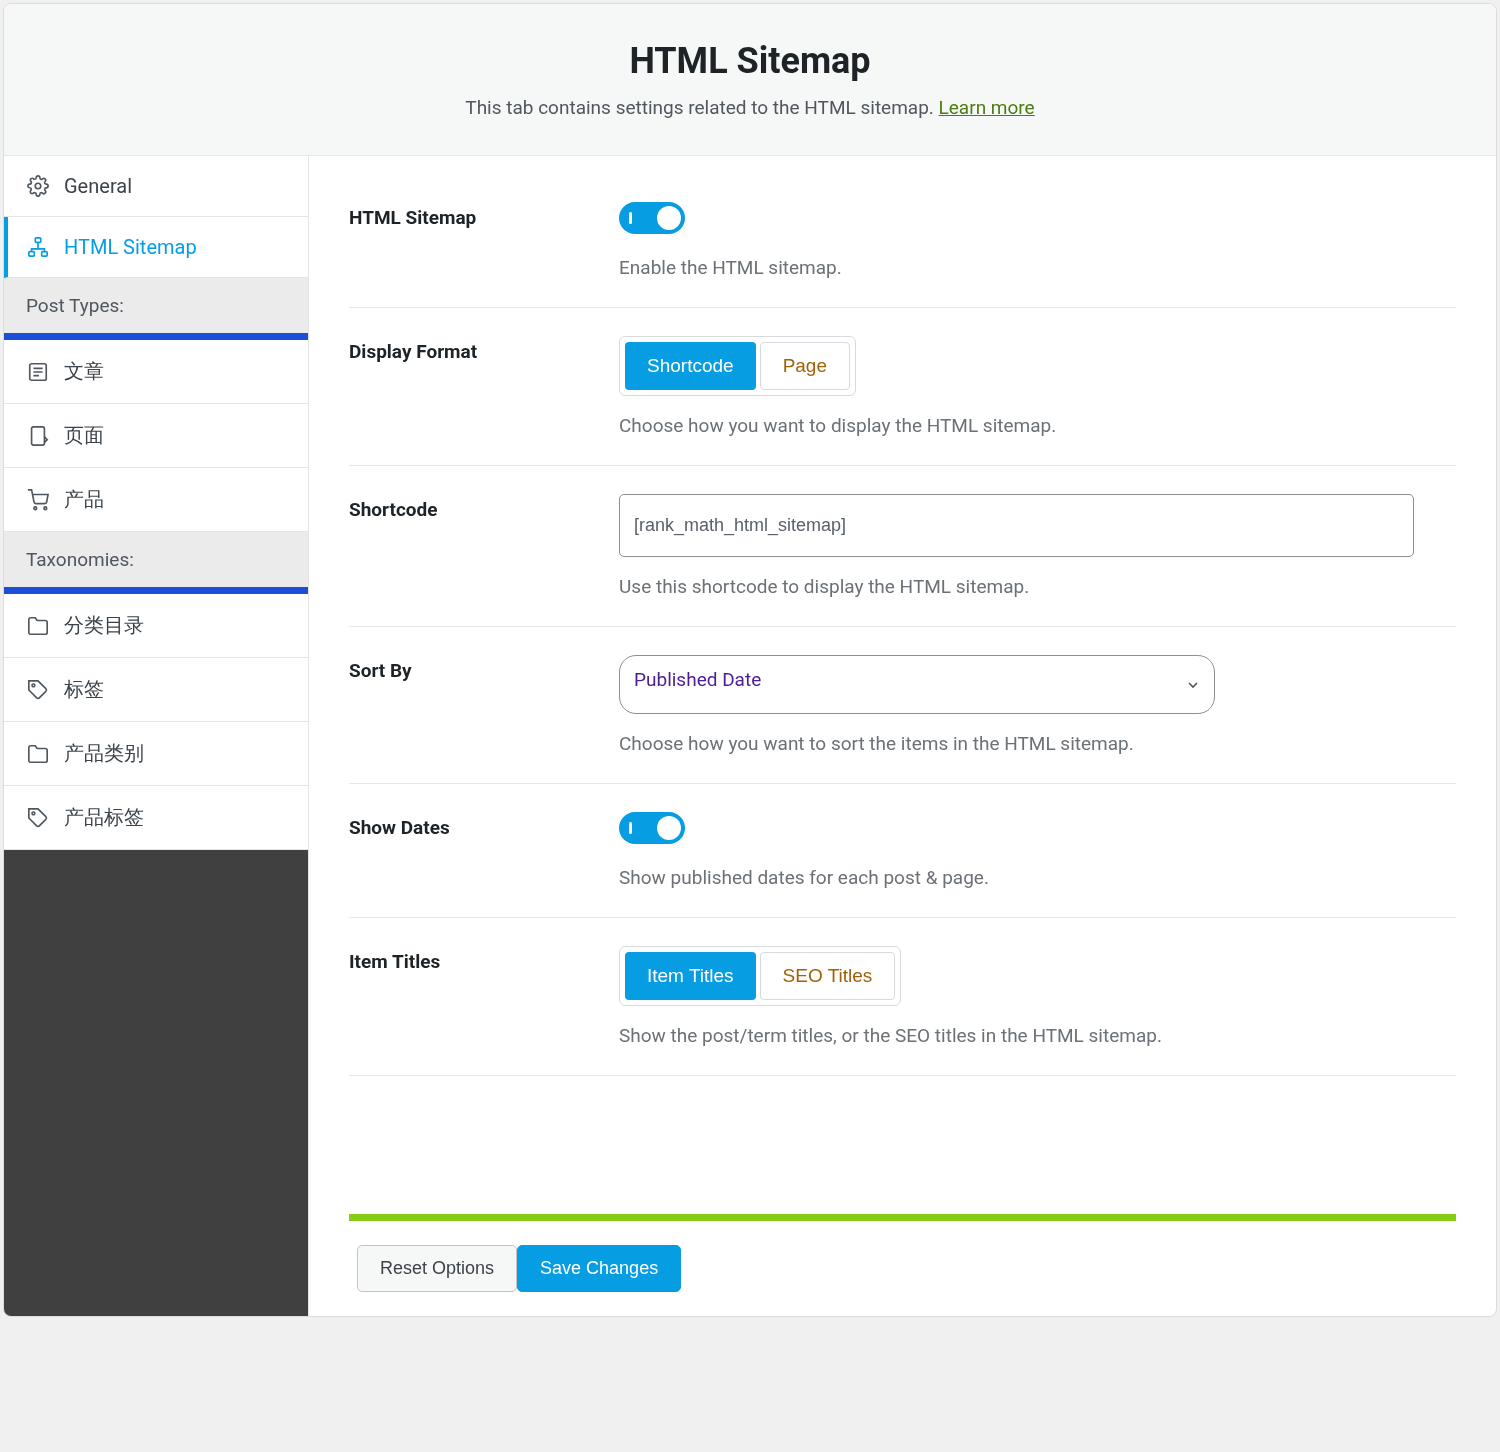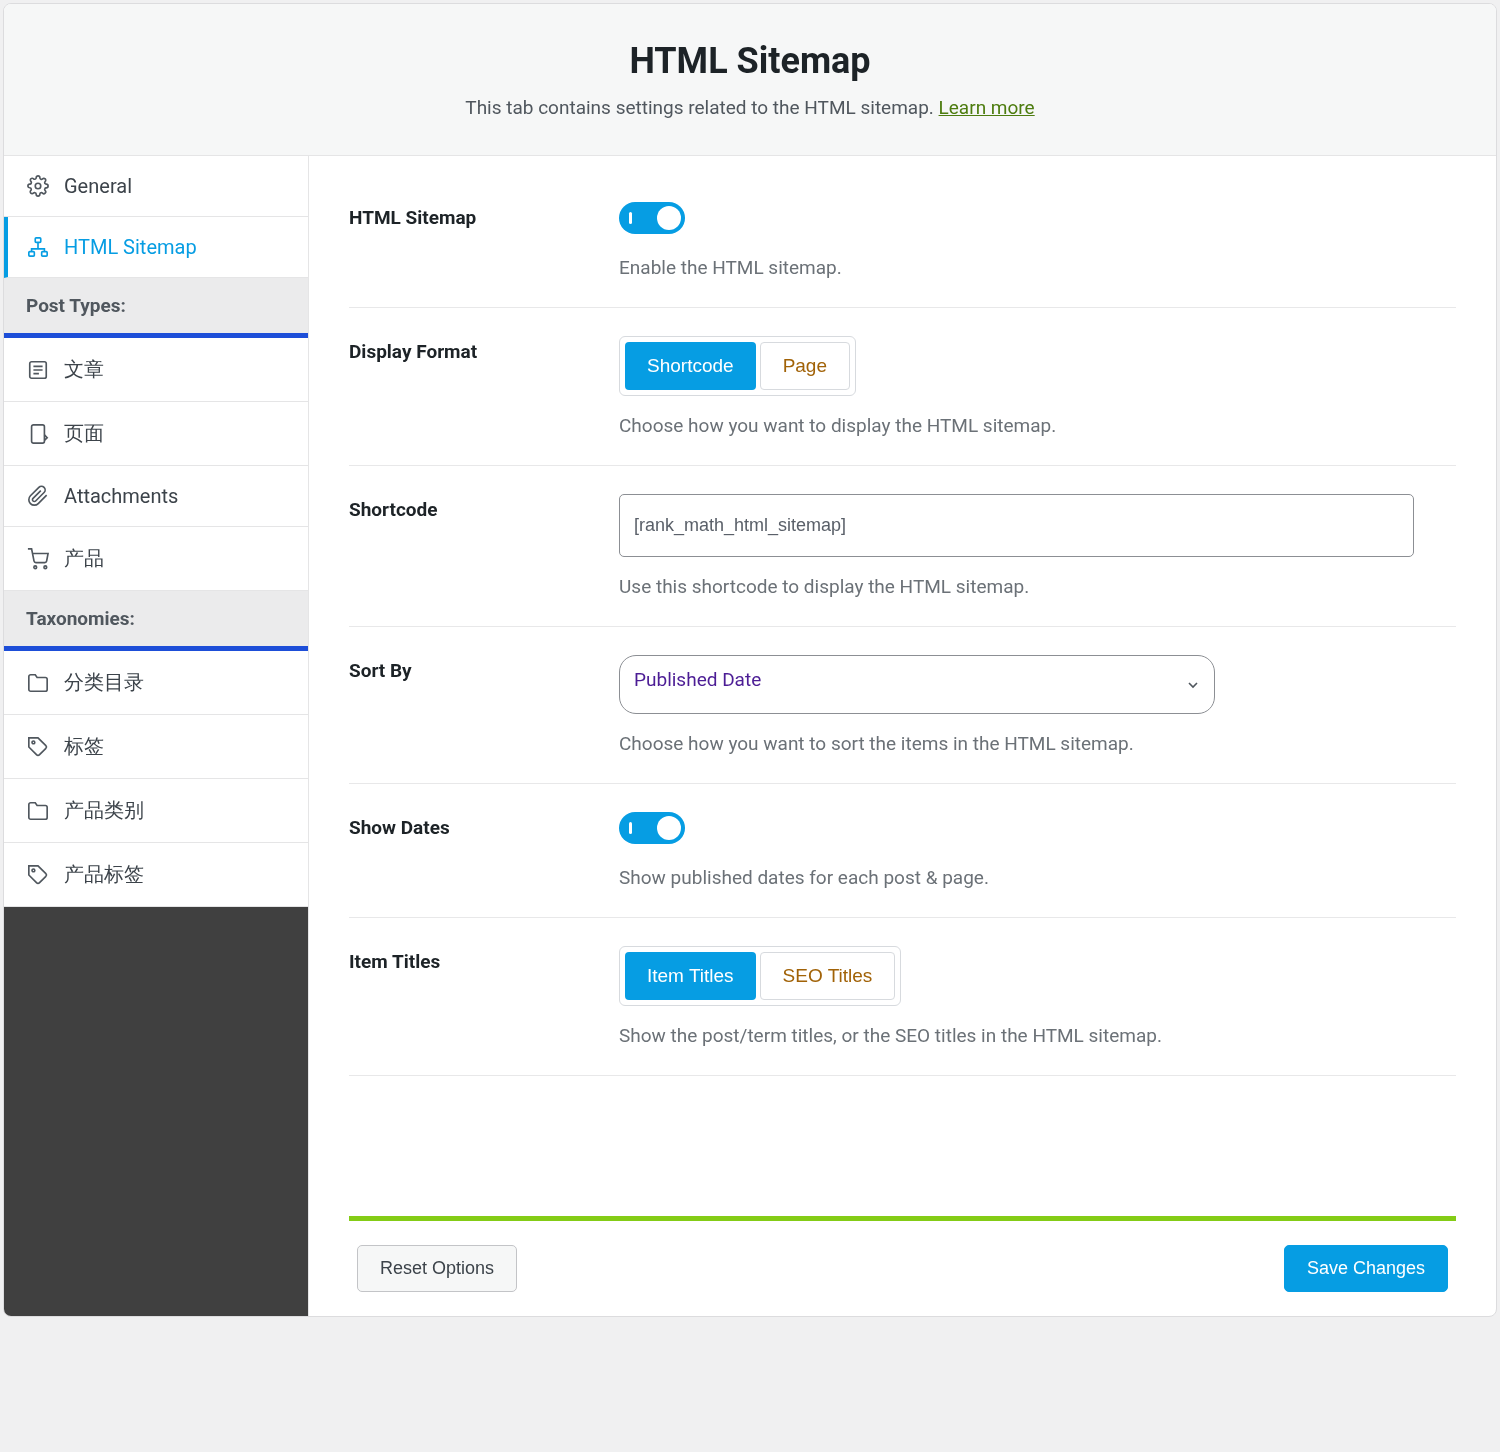--- a/index.html
+++ b/index.html
@@ -72,24 +72,24 @@
   height: 24px;
   display: inline-flex;
   align-items: center;
   justify-content: center;
   color: #50575e;
 }
 .sb-item.active .icon { color: #069de3; }
 .sb-group {
   padding: 16px 22px;
   background: #ebebec;
-  font-weight: 700;
+  font-weight: 400;
   color: #50575e;
   font-size: 19px;
-  border-bottom: 5px solid #1d4ed8;
+  border-bottom: 7px solid #1d4ed8;
 }
 .content {
   flex: 1;
   padding: 40px 40px 0 40px;
   display: flex;
   flex-direction: column;
 }
 .row {
   display: flex;
   padding: 28px 0;
@@ -191,24 +191,24 @@
 .selectwrap .chev {
   position: absolute;
   right: 14px;
   top: 50%;
   transform: translateY(-50%);
   pointer-events: none;
   color: #50575e;
 }
 .footer {
   margin-top: auto;
-  border-top: 5px solid #84cc16;
+  border-top: 7px solid #84cc16;
   padding: 24px 8px;
   display: flex;
-  justify-content: space-between;
+  justify-content: flex-start;
   align-items: center;
 }
 .btn {
   padding: 12px 22px;
   font-size: 18px;
   border-radius: 5px;
   cursor: pointer;
   font-weight: 500;
 }
 .btn-sec {
@@ -278,28 +278,20 @@
       <div class="sb-item">
         <span class="icon">
           <svg width="22" height="22" viewBox="0 0 24 24" fill="none" stroke="currentColor" stroke-width="1.8">
                 <rect x="5" y="2" width="14" height="20" rx="2"></rect>
                 <path d="M19 13l3 3-3 3"></path>
               </svg>
         </span>
         <span>页面</span>
       </div>
 
-      <div class="sb-item">
-        <span class="icon">
-          <svg width="22" height="22" viewBox="0 0 24 24" fill="none" stroke="currentColor" stroke-width="1.8">
-                <path d="M21.44 11.05l-9.19 9.19a6 6 0 0 1-8.49-8.49l9.19-9.19a4 4 0 0 1 5.66 5.66l-9.2 9.19a2 2 0 0 1-2.83-2.83l8.49-8.48"></path>
-              </svg>
-        </span>
-        <span>Attachments</span>
-      </div>
 
       <div class="sb-item">
         <span class="icon">
           <svg width="22" height="22" viewBox="0 0 24 24" fill="none" stroke="currentColor" stroke-width="1.8">
                 <circle cx="9" cy="21" r="1.5"></circle>
                 <circle cx="20" cy="21" r="1.5"></circle>
                 <path d="M1 1h4l2.68 13.39a2 2 0 0 0 2 1.61h9.72a2 2 0 0 0 2-1.61L23 6H6"></path>
               </svg>
         </span>
         <span>产品</span>

